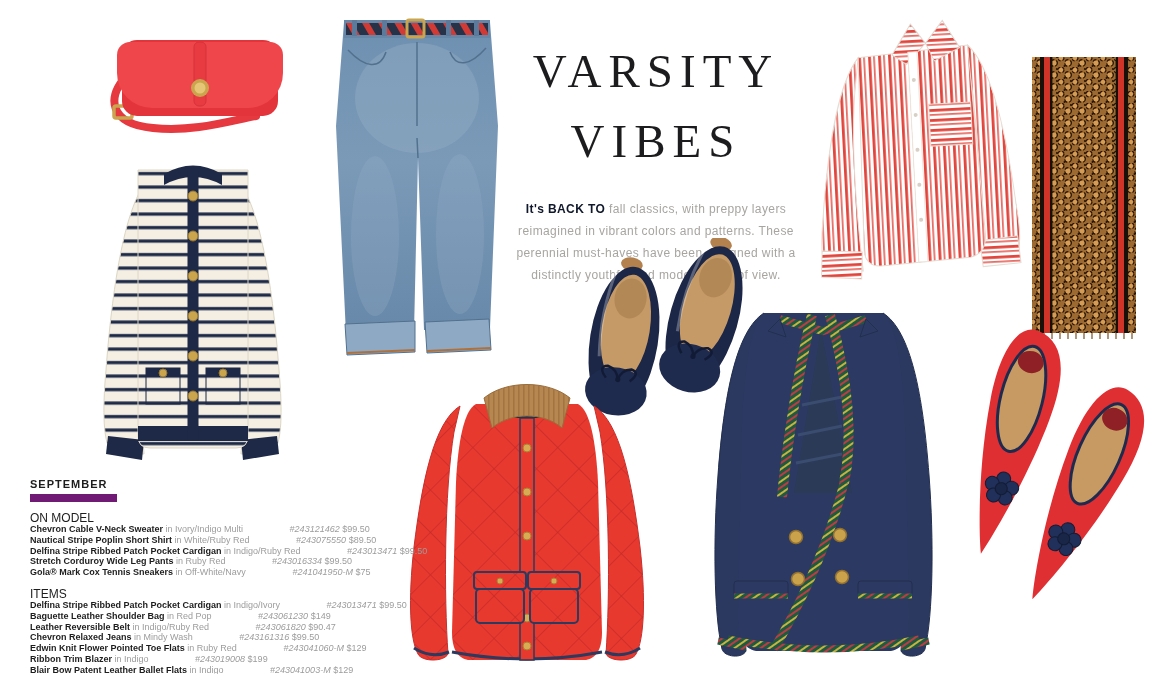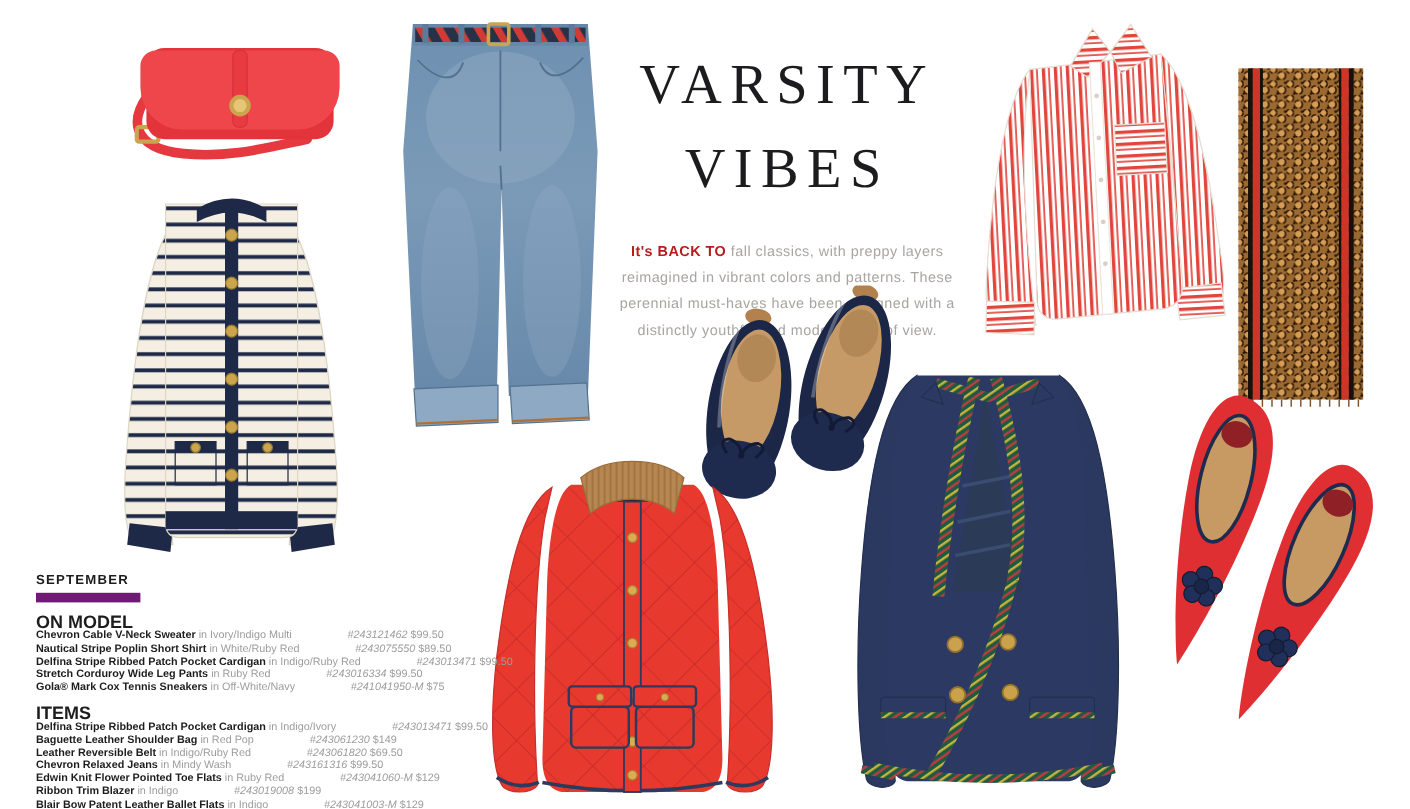--- a/index.html
+++ b/index.html
@@ -4,27 +4,27 @@
 <style>
   html,body{margin:0;padding:0;background:#ffffff;}
   .page{position:relative;width:1175px;height:674px;background:#ffffff;overflow:hidden;
         font-family:"Liberation Sans",sans-serif;}
   .product{position:absolute;}
   
   .headline{position:absolute;left:500px;top:36px;width:312px;text-align:center;}
   .headline h1{margin:0;font-family:"Liberation Serif",serif;font-weight:400;color:#1c1c1e;
                font-size:47px;line-height:70px;letter-spacing:7px;}
   .intro{margin-top:22px;font-size:12px;line-height:22px;color:#a8a5a1;letter-spacing:.4px;}
-  .intro b{color:#b91c1c;font-weight:bold;text-align:right;}
+  .intro b{color:#0f172a;font-weight:bold;text-align:right;}
   
   .listblock{position:absolute;left:30px;top:474px;width:335px;color:#1f1f1f;}
   .month{display:inline-block;font-size:11px;font-weight:bold;letter-spacing:1px;color:#1d1d1d;
          border-bottom:8px solid #701a75;padding:0 10px 4px 0;}
   .group{margin-top:11px;}
-  .group-title{font-weight:bold;font-size:15px;line-height:11px;color:#1d1d1d;}
+  .group-title{font-weight:normal;font-size:12px;line-height:11px;color:#1d1d1d;}
   .item-row{font-size:9px;line-height:10.8px;color:#9c9c9c;white-space:nowrap;}
   .item-row b{color:#1d1d1d;}
   .item-row i{font-style:italic;margin-left:44px;}
 </style>
 </head>
 <body>
 
 <div class="page">
 
   <svg class="product" style="left:98px;top:28px" width="205" height="118" viewBox="0 0 205 118">
@@ -294,21 +294,21 @@
           <div class="item-row"><b>Chevron Cable V-Neck Sweater</b><span> in Ivory/Indigo Multi </span><i>#243121462</i><span> $99.50</span></div>
           <div class="item-row"><b>Nautical Stripe Poplin Short Shirt</b><span> in White/Ruby Red </span><i>#243075550</i><span> $89.50</span></div>
           <div class="item-row"><b>Delfina Stripe Ribbed Patch Pocket Cardigan</b><span> in Indigo/Ruby Red </span><i>#243013471</i><span> $99.50</span></div>
           <div class="item-row"><b>Stretch Corduroy Wide Leg Pants</b><span> in Ruby Red </span><i>#243016334</i><span> $99.50</span></div>
           <div class="item-row"><b>Gola® Mark Cox Tennis Sneakers</b><span> in Off-White/Navy </span><i>#241041950-M</i><span> $75</span></div>
         </div>
         <div class="group">
           <div class="group-title">ITEMS</div>
           <div class="item-row"><b>Delfina Stripe Ribbed Patch Pocket Cardigan</b><span> in Indigo/Ivory </span><i>#243013471</i><span> $99.50</span></div>
           <div class="item-row"><b>Baguette Leather Shoulder Bag</b><span> in Red Pop </span><i>#243061230</i><span> $149</span></div>
-          <div class="item-row"><b>Leather Reversible Belt</b><span> in Indigo/Ruby Red </span><i>#243061820</i><span> $69.50</span></div>
+          <div class="item-row"><b>Leather Reversible Belt</b><span> in Indigo/Ruby Red </span><i>#243061820</i><span> $90.47</span></div>
           <div class="item-row"><b>Chevron Relaxed Jeans</b><span> in Mindy Wash </span><i>#243161316</i><span> $99.50</span></div>
           <div class="item-row"><b>Edwin Knit Flower Pointed Toe Flats</b><span> in Ruby Red </span><i>#243041060-M</i><span> $129</span></div>
           <div class="item-row"><b>Ribbon Trim Blazer</b><span> in Indigo </span><i>#243019008</i><span> $199</span></div>
           <div class="item-row"><b>Blair Bow Patent Leather Ballet Flats</b><span> in Indigo </span><i>#243041003-M</i><span> $129</span></div>
         </div>
       </div>
   </div>
 
 </div>
 

